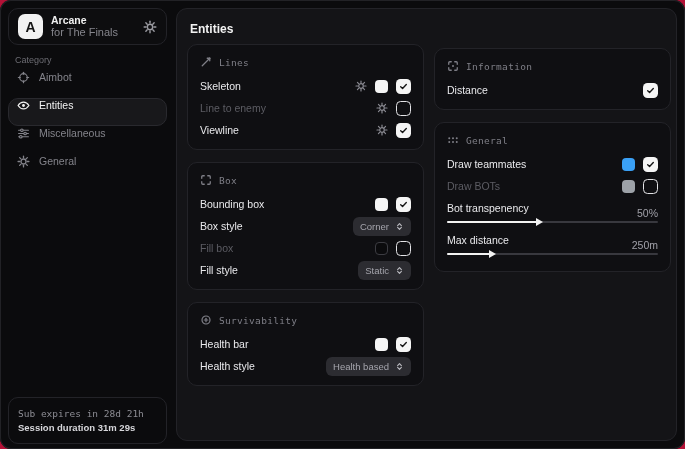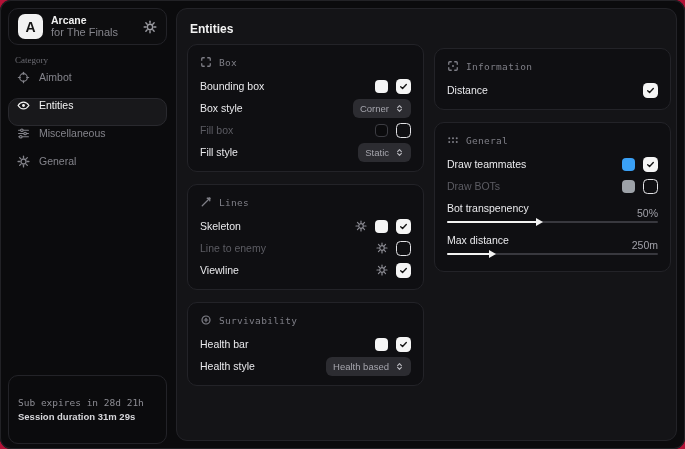--- a/index.html
+++ b/index.html
@@ -27,33 +27,33 @@
     width:25px; height:25px; border-radius:7px; background:#f2f2f2;
     color:#141414; font-weight:700; font-size:14px;
     display:flex; align-items:center; justify-content:center; flex:0 0 auto;
   }
   .app-text { display:flex; flex-direction:column; line-height:1.2; }
   .app-name { font-size:10.5px; font-weight:700; color:#f0f0f0; }
   .app-sub  { font-size:11px; color:#85858c; }
   .icon-btn { margin-left:auto; width:14px; height:14px; color:#9b9ba1; display:flex; }
   .category {
     position:absolute; left:15px; top:55px;
-    font-family:Liberation Serif, serif; font-size:9px; color:#6c6c73;
+    font-family:Liberation Sans, sans-serif; font-size:9px; color:#6c6c73;
   }
   .nav { position:absolute; left:8px; top:70px; width:159px; display:flex; flex-direction:column; }
   .nav-item {
     height:28px; display:flex; align-items:flex-start; gap:9px; padding:0 8px;
     border-radius:10px; border:1px solid transparent;
     color:#84848b; font-size:10.5px; cursor:default;
   }
   .nav-item.active { background:#18181b; border-color:#29292e; color:#f2f2f2; }
   .nav-icon { width:13px; height:13px; display:flex; flex:0 0 auto; }
   .footer-card {
     position:absolute; left:8px; bottom:5px; width:159px;
-    border:1px solid #232328; border-radius:10px; padding:21px 9px;
+    border:1px solid #232328; border-radius:10px; padding:10px 9px;
   }
   .footer-line1 { font-family:"DejaVu Sans Mono", monospace; font-size:9.5px; color:#8d8d94; white-space:nowrap; }
   .footer-line2 { font-size:9.5px; font-weight:600; color:#d8d8dc; margin-top:3px; white-space:nowrap; }
   
   .main {
     position:absolute; left:176px; top:8px; right:8px; bottom:8px;
     background:#141417; border:1px solid #232328; border-radius:11px;
   }
   .main-title { position:absolute; left:13px; top:13px; font-size:12px; font-weight:700; color:#f2f2f2; }
   .col { position:absolute; width:237px; display:flex; flex-direction:column; }
@@ -229,20 +229,73 @@
 
   <div class="main">
     <div class="main-title">Entities</div>
 
     <div class="col col-left">
 
       <div class="card">
         <div class="card-header">
           <span class="hdr-icon">
               <svg viewBox="0 0 24 24">
+                <use href="#i-diagline"></use>
+              </svg>
+            </span>
+          <span class="card-title">Lines</span>
+        </div>
+        <div class="row">
+          <span class="row-label">Skeleton</span>
+          <span class="controls">
+            <span class="gear-sm">
+                <svg viewBox="0 0 24 24">
+                  <use href="#i-gear"></use>
+                </svg>
+              </span>
+            <span class="swatch" style="background: rgb(245, 245, 245);"></span>
+            <span class="cb checked">
+                <svg viewBox="0 0 24 24">
+                  <use href="#i-check"></use>
+                </svg>
+              </span>
+          </span>
+        </div>
+        <div class="row disabled">
+          <span class="row-label">Line to enemy</span>
+          <span class="controls">
+            <span class="gear-sm">
+                <svg viewBox="0 0 24 24">
+                  <use href="#i-gear"></use>
+                </svg>
+              </span>
+            <span class="cb unchecked"></span>
+          </span>
+        </div>
+        <div class="row">
+          <span class="row-label">Viewline</span>
+          <span class="controls">
+            <span class="gear-sm">
+                <svg viewBox="0 0 24 24">
+                  <use href="#i-gear"></use>
+                </svg>
+              </span>
+            <span class="cb checked">
+                <svg viewBox="0 0 24 24">
+                  <use href="#i-check"></use>
+                </svg>
+              </span>
+          </span>
+        </div>
+      </div>
+
+      <div class="card">
+        <div class="card-header">
+          <span class="hdr-icon">
+              <svg viewBox="0 0 24 24">
                 <use href="#i-corners"></use>
               </svg>
             </span>
           <span class="card-title">Box</span>
         </div>
         <div class="row">
           <span class="row-label">Bounding box</span>
           <span class="controls">
             <span class="swatch" style="background: rgb(245, 245, 245);"></span>
             <span class="cb checked">
@@ -284,73 +337,20 @@
                 </span>
             </span>
           </span>
         </div>
       </div>
 
       <div class="card">
         <div class="card-header">
           <span class="hdr-icon">
               <svg viewBox="0 0 24 24">
-                <use href="#i-diagline"></use>
-              </svg>
-            </span>
-          <span class="card-title">Lines</span>
-        </div>
-        <div class="row">
-          <span class="row-label">Skeleton</span>
-          <span class="controls">
-            <span class="gear-sm">
-                <svg viewBox="0 0 24 24">
-                  <use href="#i-gear"></use>
-                </svg>
-              </span>
-            <span class="swatch" style="background: rgb(245, 245, 245);"></span>
-            <span class="cb checked">
-                <svg viewBox="0 0 24 24">
-                  <use href="#i-check"></use>
-                </svg>
-              </span>
-          </span>
-        </div>
-        <div class="row disabled">
-          <span class="row-label">Line to enemy</span>
-          <span class="controls">
-            <span class="gear-sm">
-                <svg viewBox="0 0 24 24">
-                  <use href="#i-gear"></use>
-                </svg>
-              </span>
-            <span class="cb unchecked"></span>
-          </span>
-        </div>
-        <div class="row">
-          <span class="row-label">Viewline</span>
-          <span class="controls">
-            <span class="gear-sm">
-                <svg viewBox="0 0 24 24">
-                  <use href="#i-gear"></use>
-                </svg>
-              </span>
-            <span class="cb checked">
-                <svg viewBox="0 0 24 24">
-                  <use href="#i-check"></use>
-                </svg>
-              </span>
-          </span>
-        </div>
-      </div>
-
-      <div class="card">
-        <div class="card-header">
-          <span class="hdr-icon">
-              <svg viewBox="0 0 24 24">
                 <use href="#i-lifecircle"></use>
               </svg>
             </span>
           <span class="card-title">Survivability</span>
         </div>
         <div class="row">
           <span class="row-label">Health bar</span>
           <span class="controls">
             <span class="swatch" style="background: rgb(245, 245, 245);"></span>
             <span class="cb checked">

